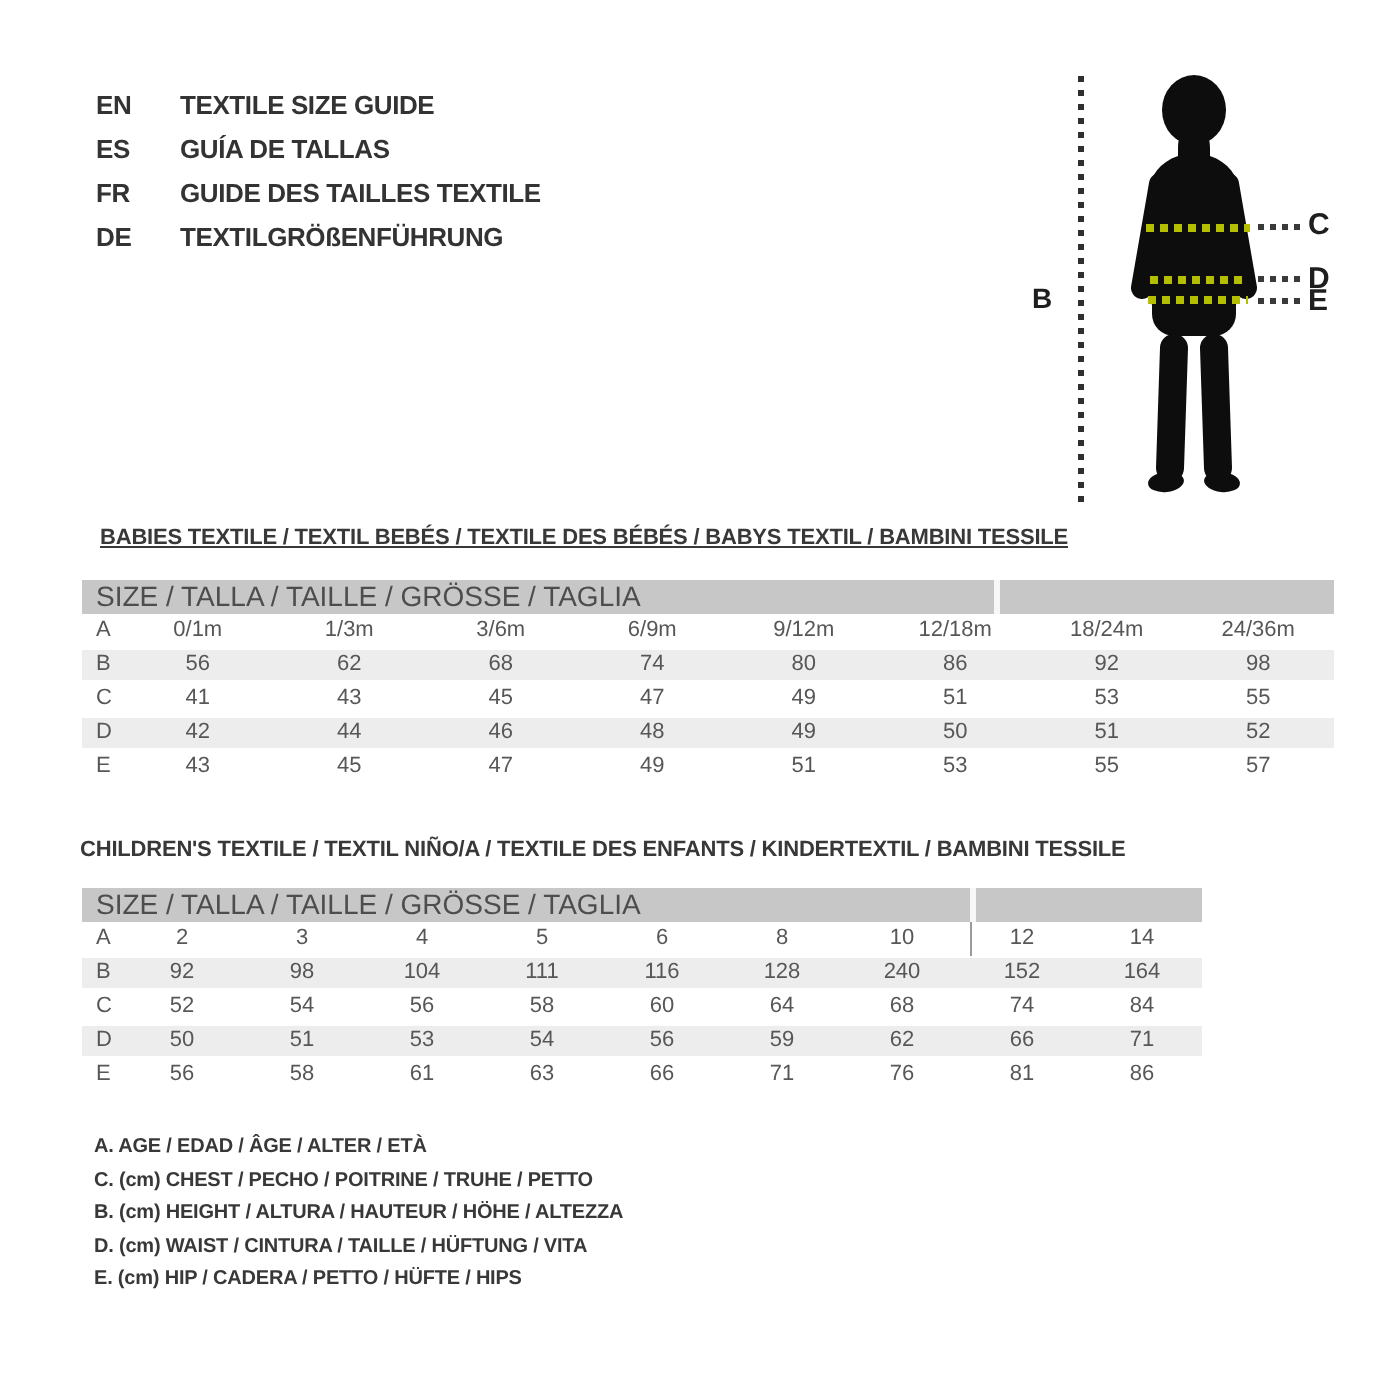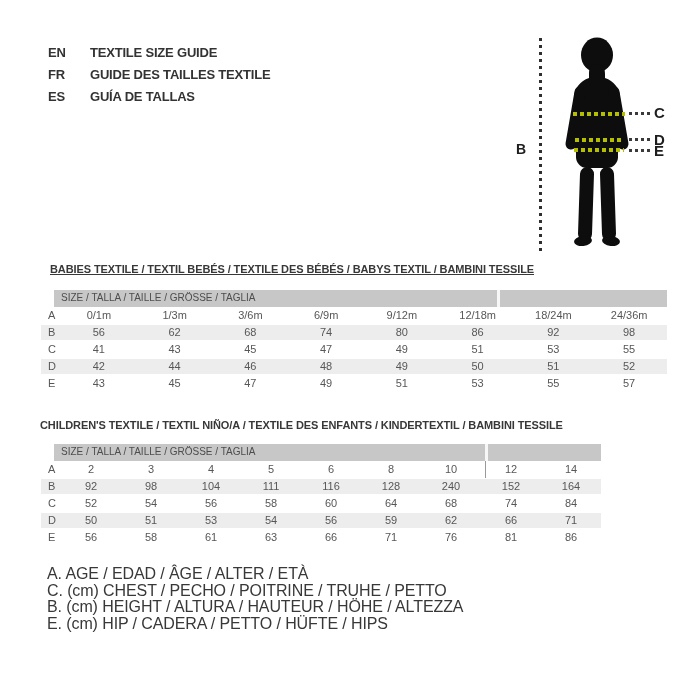--- a/index.html
+++ b/index.html
@@ -35,64 +35,68 @@
   
   .section-title{position:absolute;font-size:11px;font-weight:bold;color:#383838;
                  letter-spacing:-0.1px;white-space:nowrap;}
   .babies-title{left:50px;top:263px;text-decoration:underline;}
   .children-title{left:40px;top:419px;}
 
   
   .table{position:absolute;left:41px;}
   .table-babies{top:290px;width:626px;}
   .table-children{top:444px;width:560px;}
-  .thead{height:16.5px;line-height:16.5px;background:#c7c7c7;font-size:10px;color:#4d4d4d;
-         padding-left:7px;box-sizing:border-box;overflow:hidden;white-space:nowrap;margin-left:13px;}
+  .thead{height:16.5px;line-height:16.5px;background:#c7c7c7;font-size:14px;color:#4d4d4d;
+         padding-left:7px;box-sizing:border-box;overflow:hidden;white-space:nowrap;}
   .trow{display:flex;height:17px;line-height:17px;font-size:11px;color:#575757;}
   .tbody div.trow:nth-of-type(even){
      background-image:linear-gradient(to bottom,#fff 0,#fff 1px,#ededed 1px,#ededed 16px,#fff 16px);}
   .tlabel{width:20px;padding-left:7px;box-sizing:border-box;}
   .tcells{flex:1;display:grid;}
   .table-babies .tcells{grid-template-columns:repeat(8,1fr);}
   .table-children .tcells{grid-template-columns:repeat(9,1fr);}
   .tcell{text-align:center;}
 
   
   .seam{position:absolute;background:rgba(255,255,255,0.85);}
   .seam-babies{left:456px;top:0;width:3px;height:16.5px;}
   .seam-children{left:444px;top:0;width:3px;height:16.5px;}
   .seam-vline{position:absolute;left:444px;top:16.5px;width:1px;height:17px;background:#9a9a9a;}
 
   
   .legend{position:absolute;left:47px;top:566px;}
-  .legend-row{height:16.6px;line-height:16.6px;font-size:16px;font-weight:normal;color:#383838;
+  .legend-row{height:16.6px;line-height:16.6px;font-size:10px;font-weight:bold;color:#383838;
               letter-spacing:-0.1px;white-space:nowrap;}
 </style>
 </head>
 <body>
 
 <div class="canvas">
 
   <div class="langs">
 
       <div class="lang-row">
         <span class="lang-code">EN</span>
         <span class="lang-title">TEXTILE SIZE GUIDE</span>
       </div>
 
       <div class="lang-row">
+        <span class="lang-code">ES</span>
+        <span class="lang-title">GUÍA DE TALLAS</span>
+      </div>
+
+      <div class="lang-row">
         <span class="lang-code">FR</span>
         <span class="lang-title">GUIDE DES TAILLES TEXTILE</span>
       </div>
 
       <div class="lang-row">
-        <span class="lang-code">ES</span>
-        <span class="lang-title">GUÍA DE TALLAS</span>
-      </div>
-
+        <span class="lang-code">DE</span>
+        <span class="lang-title">TEXTILGRÖßENFÜHRUNG</span>
+      </div>
 
     </div>
 
   <svg class="sil-svg" width="84" height="218" viewBox="0 0 84 218" aria-hidden="true">
     <g fill="#0d0d0d" stroke="none">
       <ellipse cx="41" cy="21" rx="16" ry="17.5"></ellipse>
       <path d="M41,30 C35,30 33,34 33,40 L33,44 C24,47 19,54 18,62 L17,104 C17,119 23,128 41,128 C59,128 65,119 65,104 L64,62 C63,54 58,47 49,44 L49,40 C49,34 47,30 41,30 Z"></path>
       <rect x="20" y="106" width="42" height="28" rx="11"></rect>
       <path d="M24,58 L15,110" stroke="#0d0d0d" stroke-width="11" stroke-linecap="round" fill="none"></path>
       <path d="M58,58 L67,110" stroke="#0d0d0d" stroke-width="11" stroke-linecap="round" fill="none"></path>
@@ -366,17 +370,18 @@
   </div>
 
   <div class="legend">
 
       <div class="legend-row">A. AGE / EDAD / ÂGE / ALTER / ETÀ</div>
 
       <div class="legend-row">C. (cm) CHEST / PECHO / POITRINE / TRUHE / PETTO</div>
 
       <div class="legend-row">B. (cm) HEIGHT / ALTURA / HAUTEUR / HÖHE / ALTEZZA</div>
 
+      <div class="legend-row">D. (cm) WAIST / CINTURA / TAILLE / HÜFTUNG / VITA</div>
 
       <div class="legend-row">E. (cm) HIP / CADERA / PETTO / HÜFTE / HIPS</div>
     </div>
 
 </div>
 
 </body></html>

